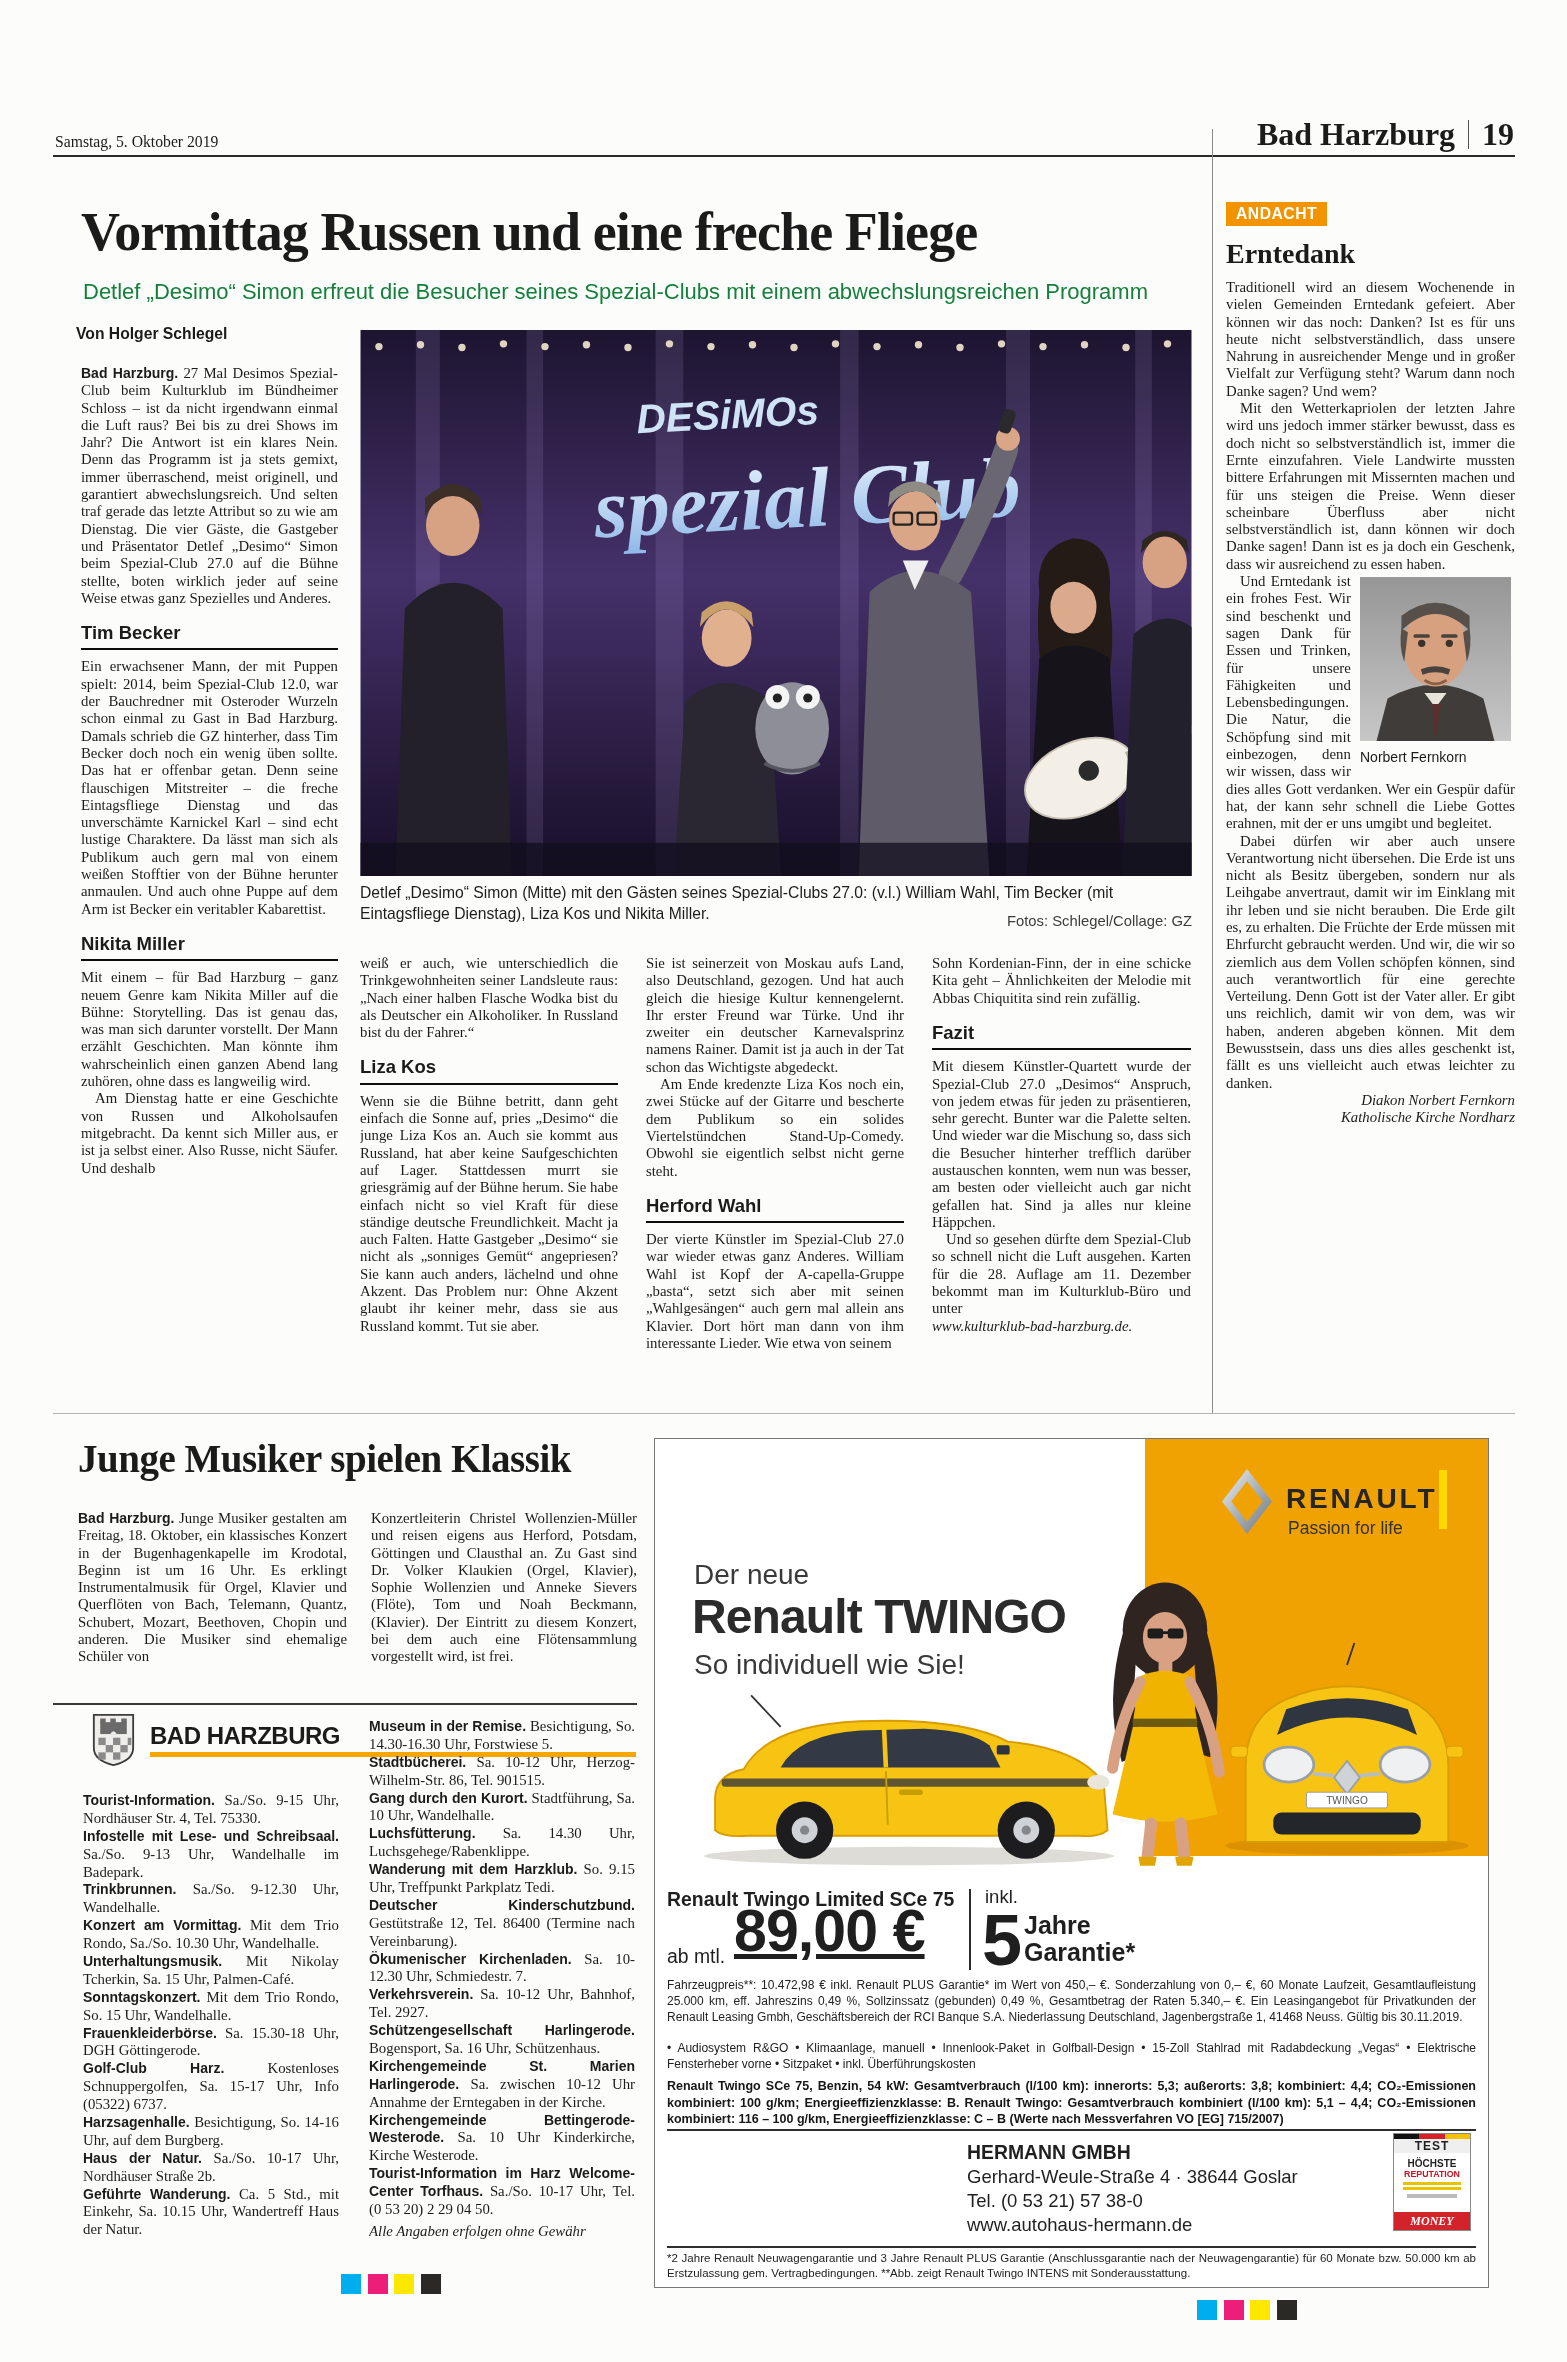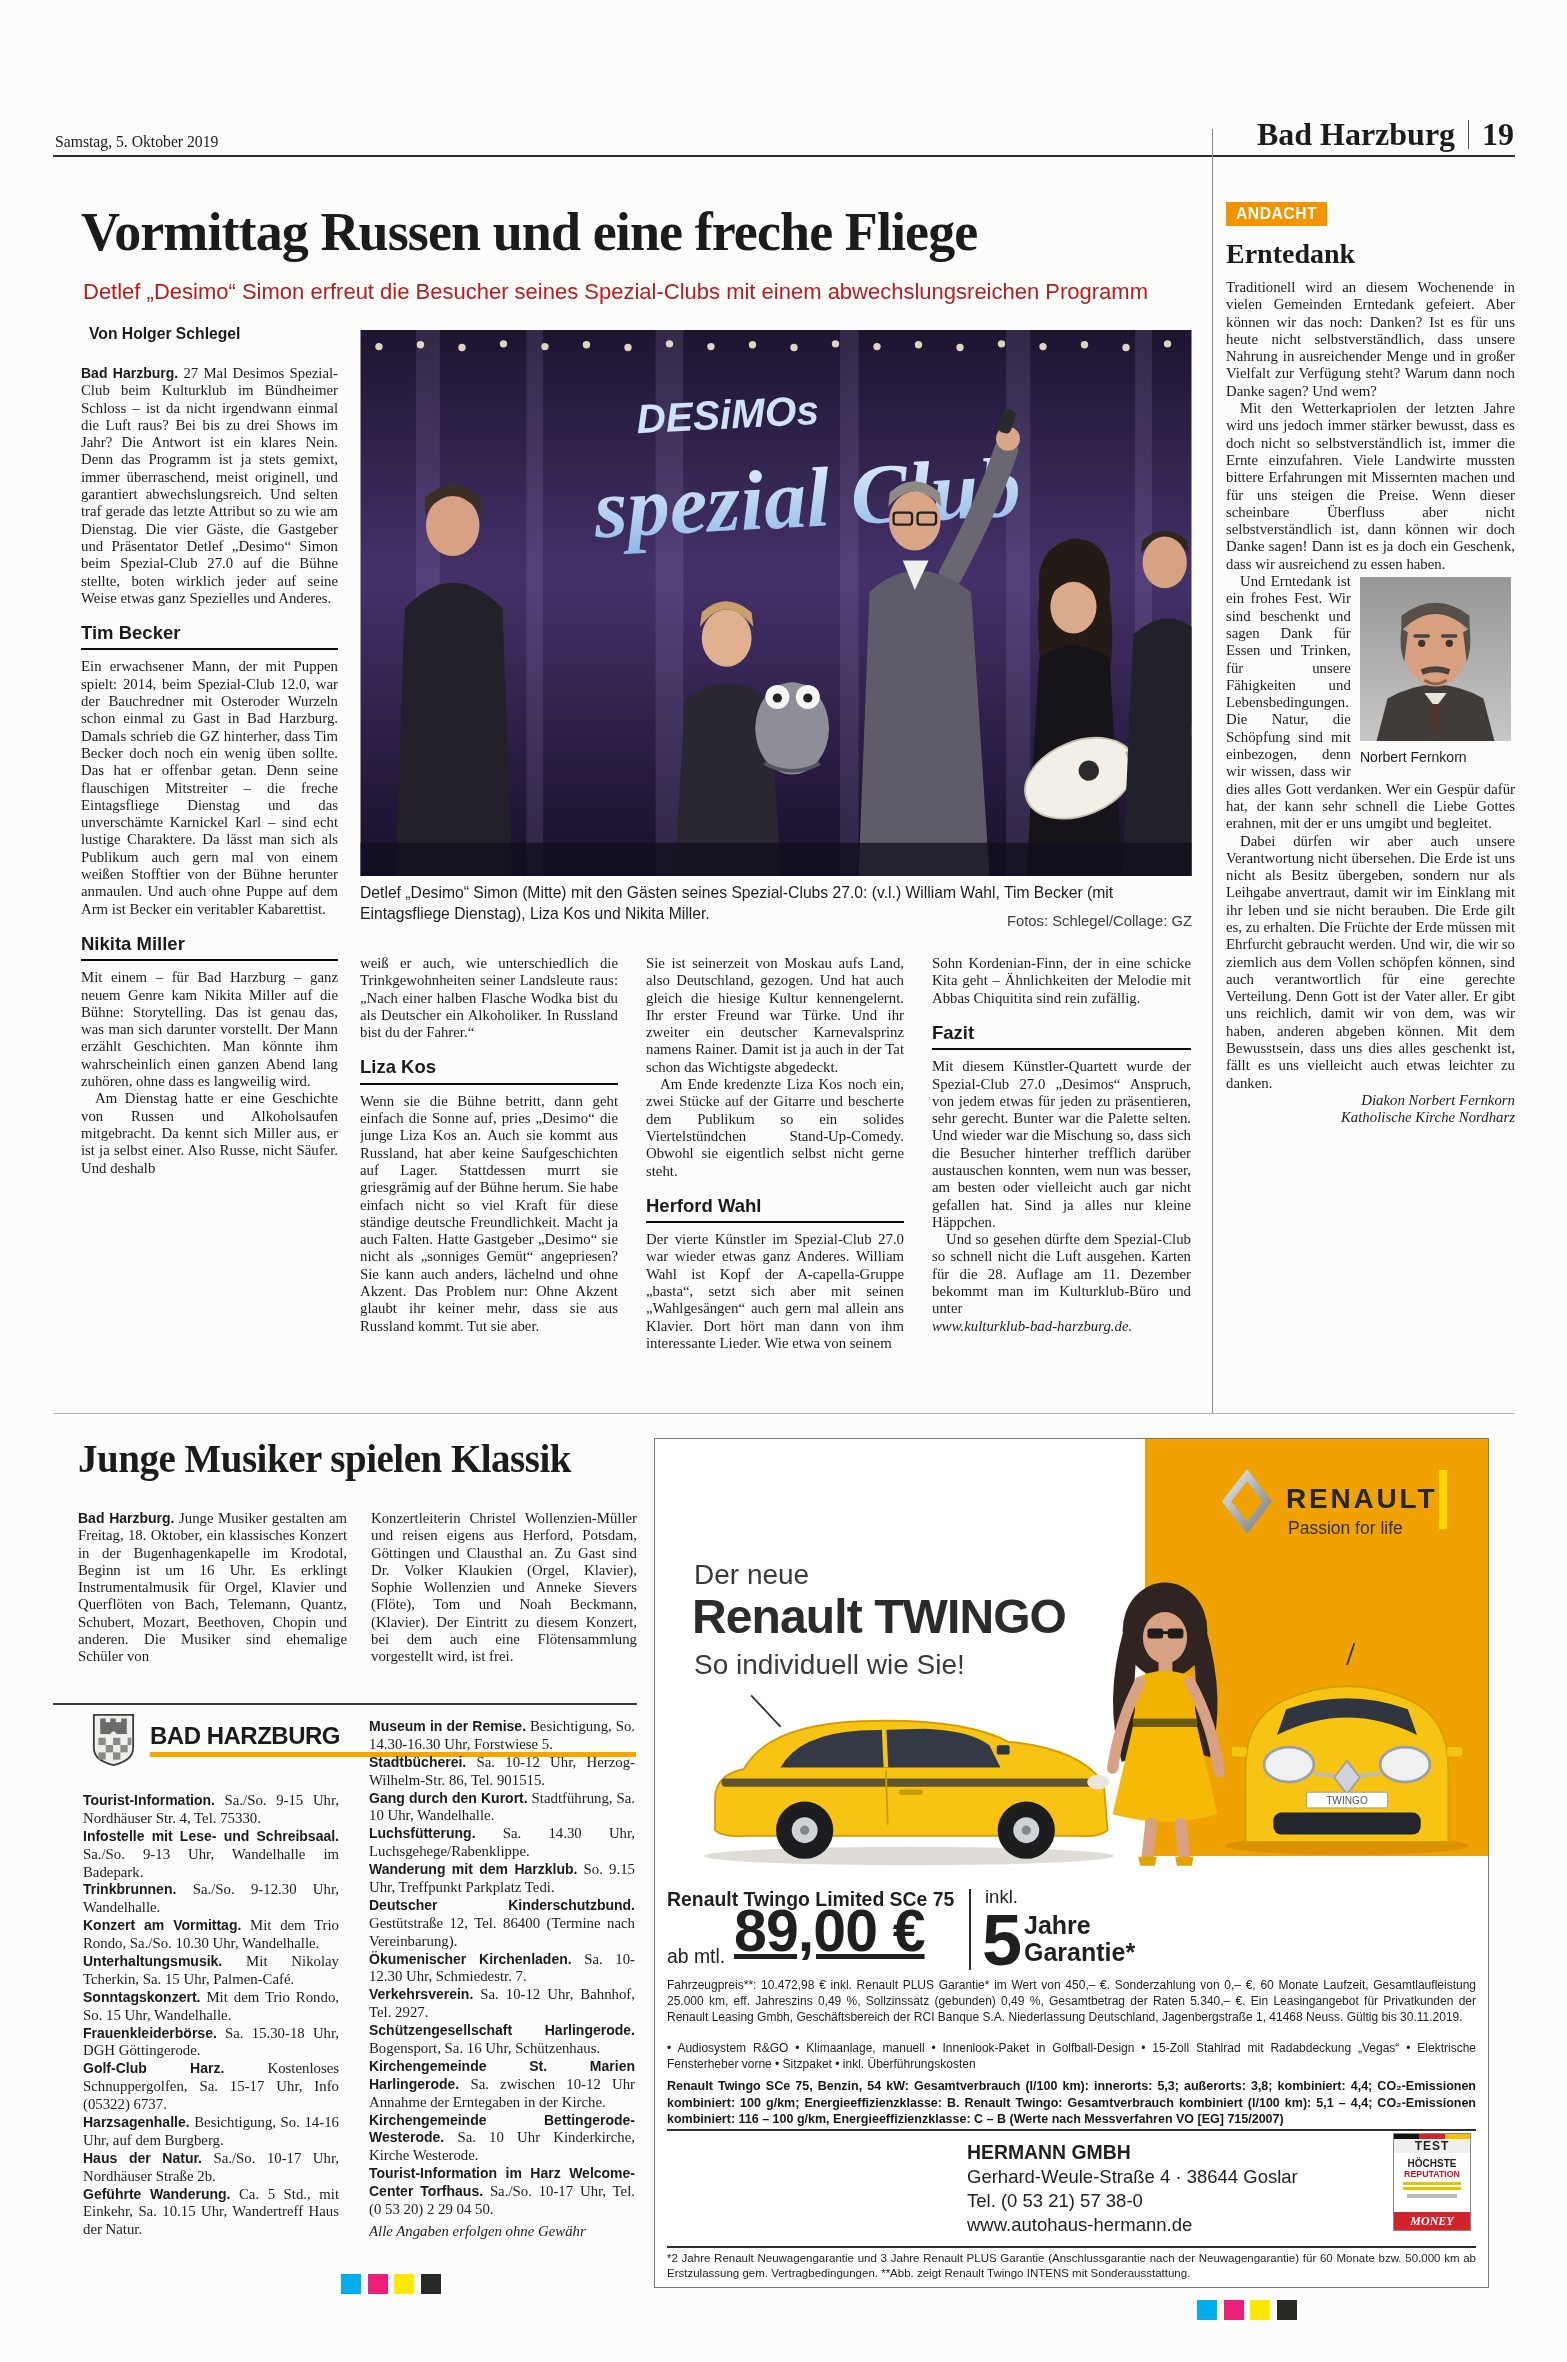--- a/index.html
+++ b/index.html
@@ -11,21 +11,21 @@
             -webkit-hyphens:auto;hyphens:auto;}
   .bodytext p{margin:0;}
   .bodytext p.ind{text-indent:14px;}
   .lead{font-family:"Liberation Sans",sans-serif;font-weight:bold;font-size:14px;}
   .colhead{font-family:"Liberation Sans",sans-serif;font-weight:bold;font-size:18.5px;
            border-bottom:2.8px solid #0c0c0c;padding-bottom:4.6px;margin:14.8px 0 8.3px 0;text-align:left;}
   .pg-rule{position:absolute;left:53px;top:155px;width:1462px;height:1.8px;background:#2a2a2a;}
   .v-rule{position:absolute;width:0.9px;background:#8a8a8a;}
   h1,h2,h3{margin:0;font-weight:bold;}
   .headline{font-size:54px;letter-spacing:-0.9px;line-height:1.0;}
-  .subhead{font-family:"Liberation Sans",sans-serif;font-size:22px;color:#b91c1c;}
+  .subhead{font-family:"Liberation Sans",sans-serif;font-size:22px;color:#15803d;}
   .byline{font-family:"Liberation Sans",sans-serif;font-weight:bold;font-size:15.7px;}
   .caption{font-family:"Liberation Sans",sans-serif;font-size:15.7px;line-height:1.35;color:#1d1d1d;}
   .credit{font-family:"Liberation Sans",sans-serif;font-size:14.8px;color:#3c3c3c;}
   .badge{display:inline-block;background:#f29400;color:#fff;font-family:"Liberation Sans",sans-serif;
          font-weight:bold;font-size:15.7px;letter-spacing:0.5px;padding:2.8px 10px 3.7px 10px;}
   .andacht-h{font-size:28px;}
   .fern-float{float:right;width:155px;margin:3.7px 0 3.7px 9.2px;}
   .fern-cap{font-family:"Liberation Sans",sans-serif;font-size:14px;margin-top:3.7px;text-align:left;}
   .sig{text-align:right;font-style:italic;margin-top:5.5px;}
   .section-h{font-size:39px;letter-spacing:-0.5px;}
@@ -80,21 +80,21 @@
   <div class="abs serif" style="left:55px;top:133px;font-size:15.7px;">Samstag, 5. Oktober 2019</div>
   <div class="abs" style="right:53px;top:116px;display:flex;align-items:baseline;gap:13px;">
     <span class="serif" style="font-weight:bold;font-size:32px;">Bad Harzburg</span>
     <span style="display:inline-block;width:0.9px;height:29.5px;background:#555;align-self:center;"></span>
     <span class="serif" style="font-weight:bold;font-size:32px;">19</span>
   </div>
   <div class="pg-rule"></div>
 
   <h1 class="abs serif headline" style="left:81px;top:205px;width:1121px;">Vormittag Russen und eine freche Fliege</h1>
   <div class="abs subhead" style="left:83px;top:279px;width:1121px;">Detlef „Desimo“ Simon erfreut die Besucher seines Spezial-Clubs mit einem abwechslungsreichen Programm</div>
-  <div class="abs byline" style="left:89px;top:325px;">Von Holger Schlegel</div>
+  <div class="abs byline" style="left:76px;top:325px;">Von Holger Schlegel</div>
 
   <div class="abs bodytext" style="left:81px;top:365px;width:257px;height:1061px;">
     <p><span class="lead">Bad Harzburg.</span> <span>27 Mal Desimos Spezial-Club beim Kulturklub im Bündheimer Schloss – ist da nicht irgendwann einmal die Luft raus? Bei bis zu drei Shows im Jahr? Die Antwort ist ein klares Nein. Denn das Programm ist ja stets gemixt, immer überraschend, meist originell, und garantiert abwechslungsreich. Und selten traf gerade das letzte Attribut so zu wie am Dienstag. Die vier Gäste, die Gastgeber und Präsentator Detlef „Desimo“ Simon beim Spezial-Club 27.0 auf die Bühne stellte, boten wirklich jeder auf seine Weise etwas ganz Spezielles und Anderes.</span></p>
     <h3 class="colhead">Tim Becker</h3>
     <p>Ein erwachsener Mann, der mit Puppen spielt: 2014, beim Spezial-Club 12.0, war der Bauchredner mit Osteroder Wurzeln schon einmal zu Gast in Bad Harzburg. Damals schrieb die GZ hinterher, dass Tim Becker doch noch ein wenig üben sollte. Das hat er offenbar getan. Denn seine flauschigen Mitstreiter – die freche Eintagsfliege Dienstag und das unverschämte Karnickel Karl – sind echt lustige Charaktere. Da lässt man sich als Publikum auch gern mal von einem weißen Stofftier von der Bühne herunter anmaulen. Und auch ohne Puppe auf dem Arm ist Becker ein veritabler Kabarettist.</p>
     <h3 class="colhead">Nikita Miller</h3>
     <p>Mit einem – für Bad Harzburg – ganz neuem Genre kam Nikita Miller auf die Bühne: Storytelling. Das ist genau das, was man sich darunter vorstellt. Der Mann erzählt Geschichten. Man könnte ihm wahrscheinlich einen ganzen Abend lang zuhören, ohne dass es langweilig wird.</p>
     <p class="ind">Am Dienstag hatte er eine Geschichte von Russen und Alkoholsaufen mitgebracht. Da kennt sich Miller aus, er ist ja selbst einer. Also Russe, nicht Säufer. Und deshalb</p>
   </div>
 

